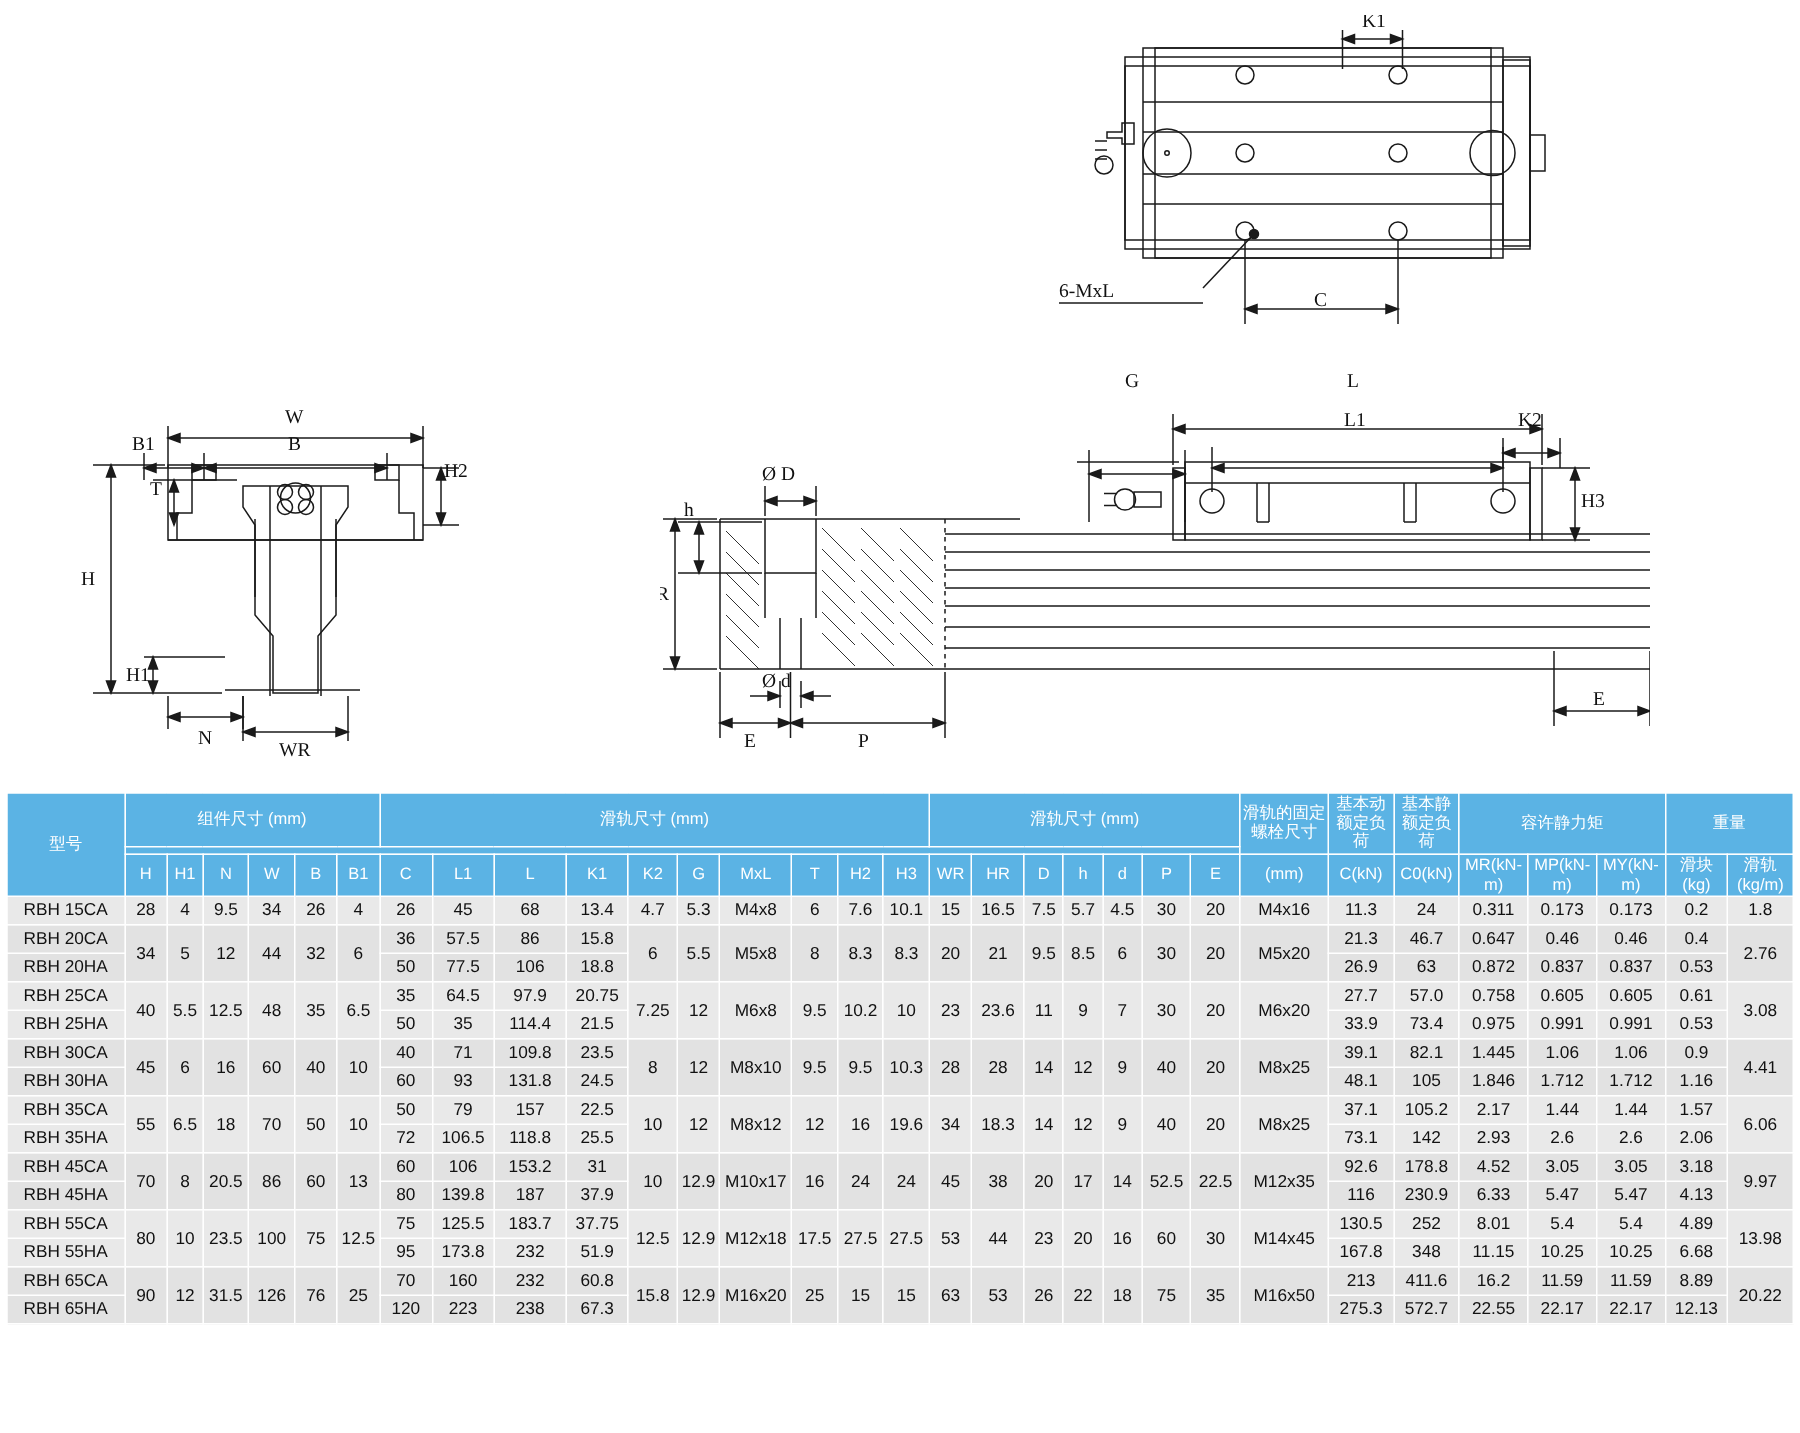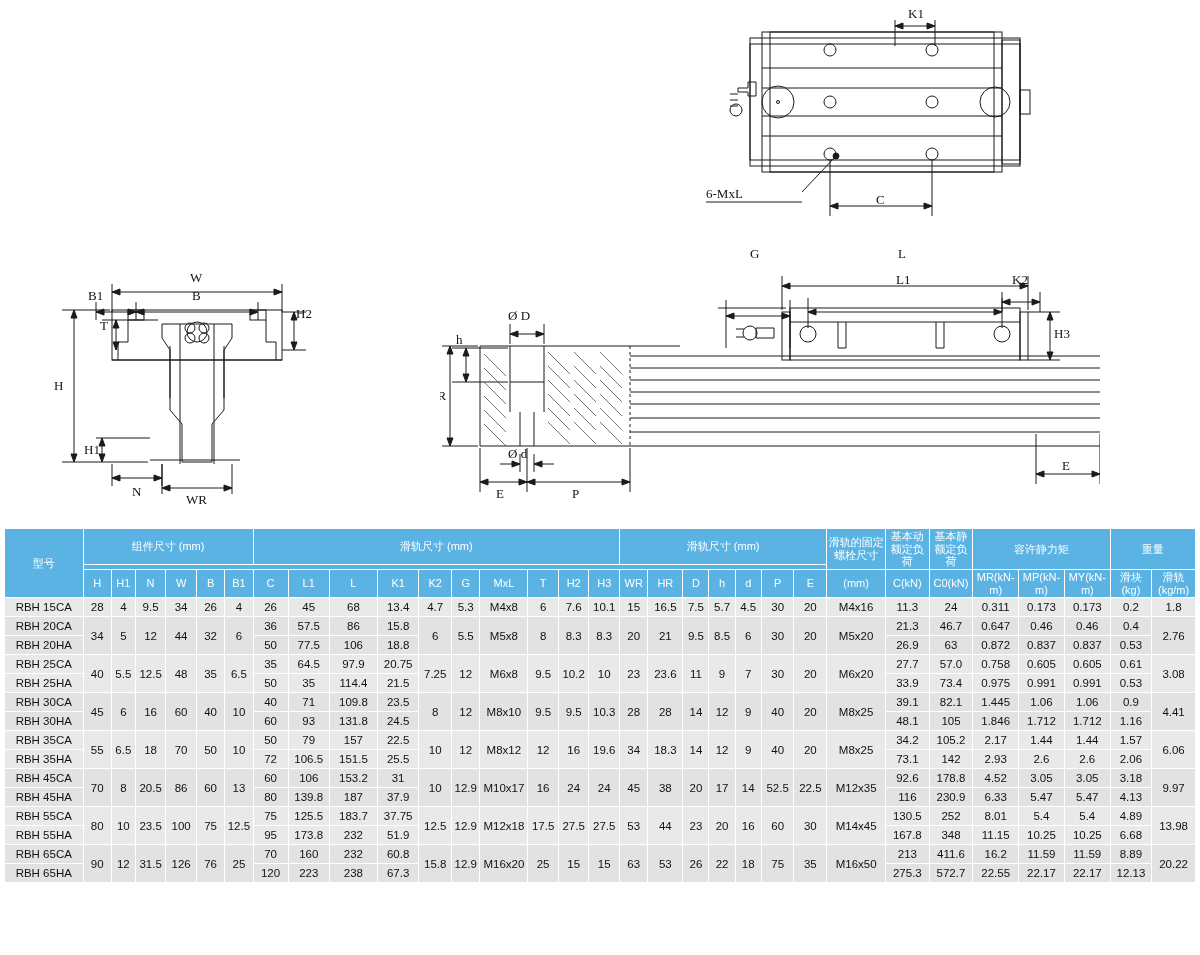--- a/index.html
+++ b/index.html
@@ -585,33 +585,33 @@
           <td rowspan="2">16</td>
           <td rowspan="2">19.6</td>
           <td rowspan="2">34</td>
           <td rowspan="2">18.3</td>
           <td rowspan="2">14</td>
           <td rowspan="2">12</td>
           <td rowspan="2">9</td>
           <td rowspan="2">40</td>
           <td rowspan="2">20</td>
           <td rowspan="2">M8x25</td>
-          <td>34.2</td>
+          <td>37.1</td>
           <td>105.2</td>
           <td>2.17</td>
           <td>1.44</td>
           <td>1.44</td>
           <td>1.57</td>
           <td rowspan="2">6.06</td>
         </tr>
         <tr>
           <td class="white">RBH 35HA</td>
           <td>72</td>
           <td>106.5</td>
-          <td>151.5</td>
+          <td>118.8</td>
           <td>25.5</td>
           <td>73.1</td>
           <td>142</td>
           <td>2.93</td>
           <td>2.6</td>
           <td>2.6</td>
           <td>2.06</td>
         </tr>
         <tr class="shade">
           <td class="white">RBH 45CA</td>

